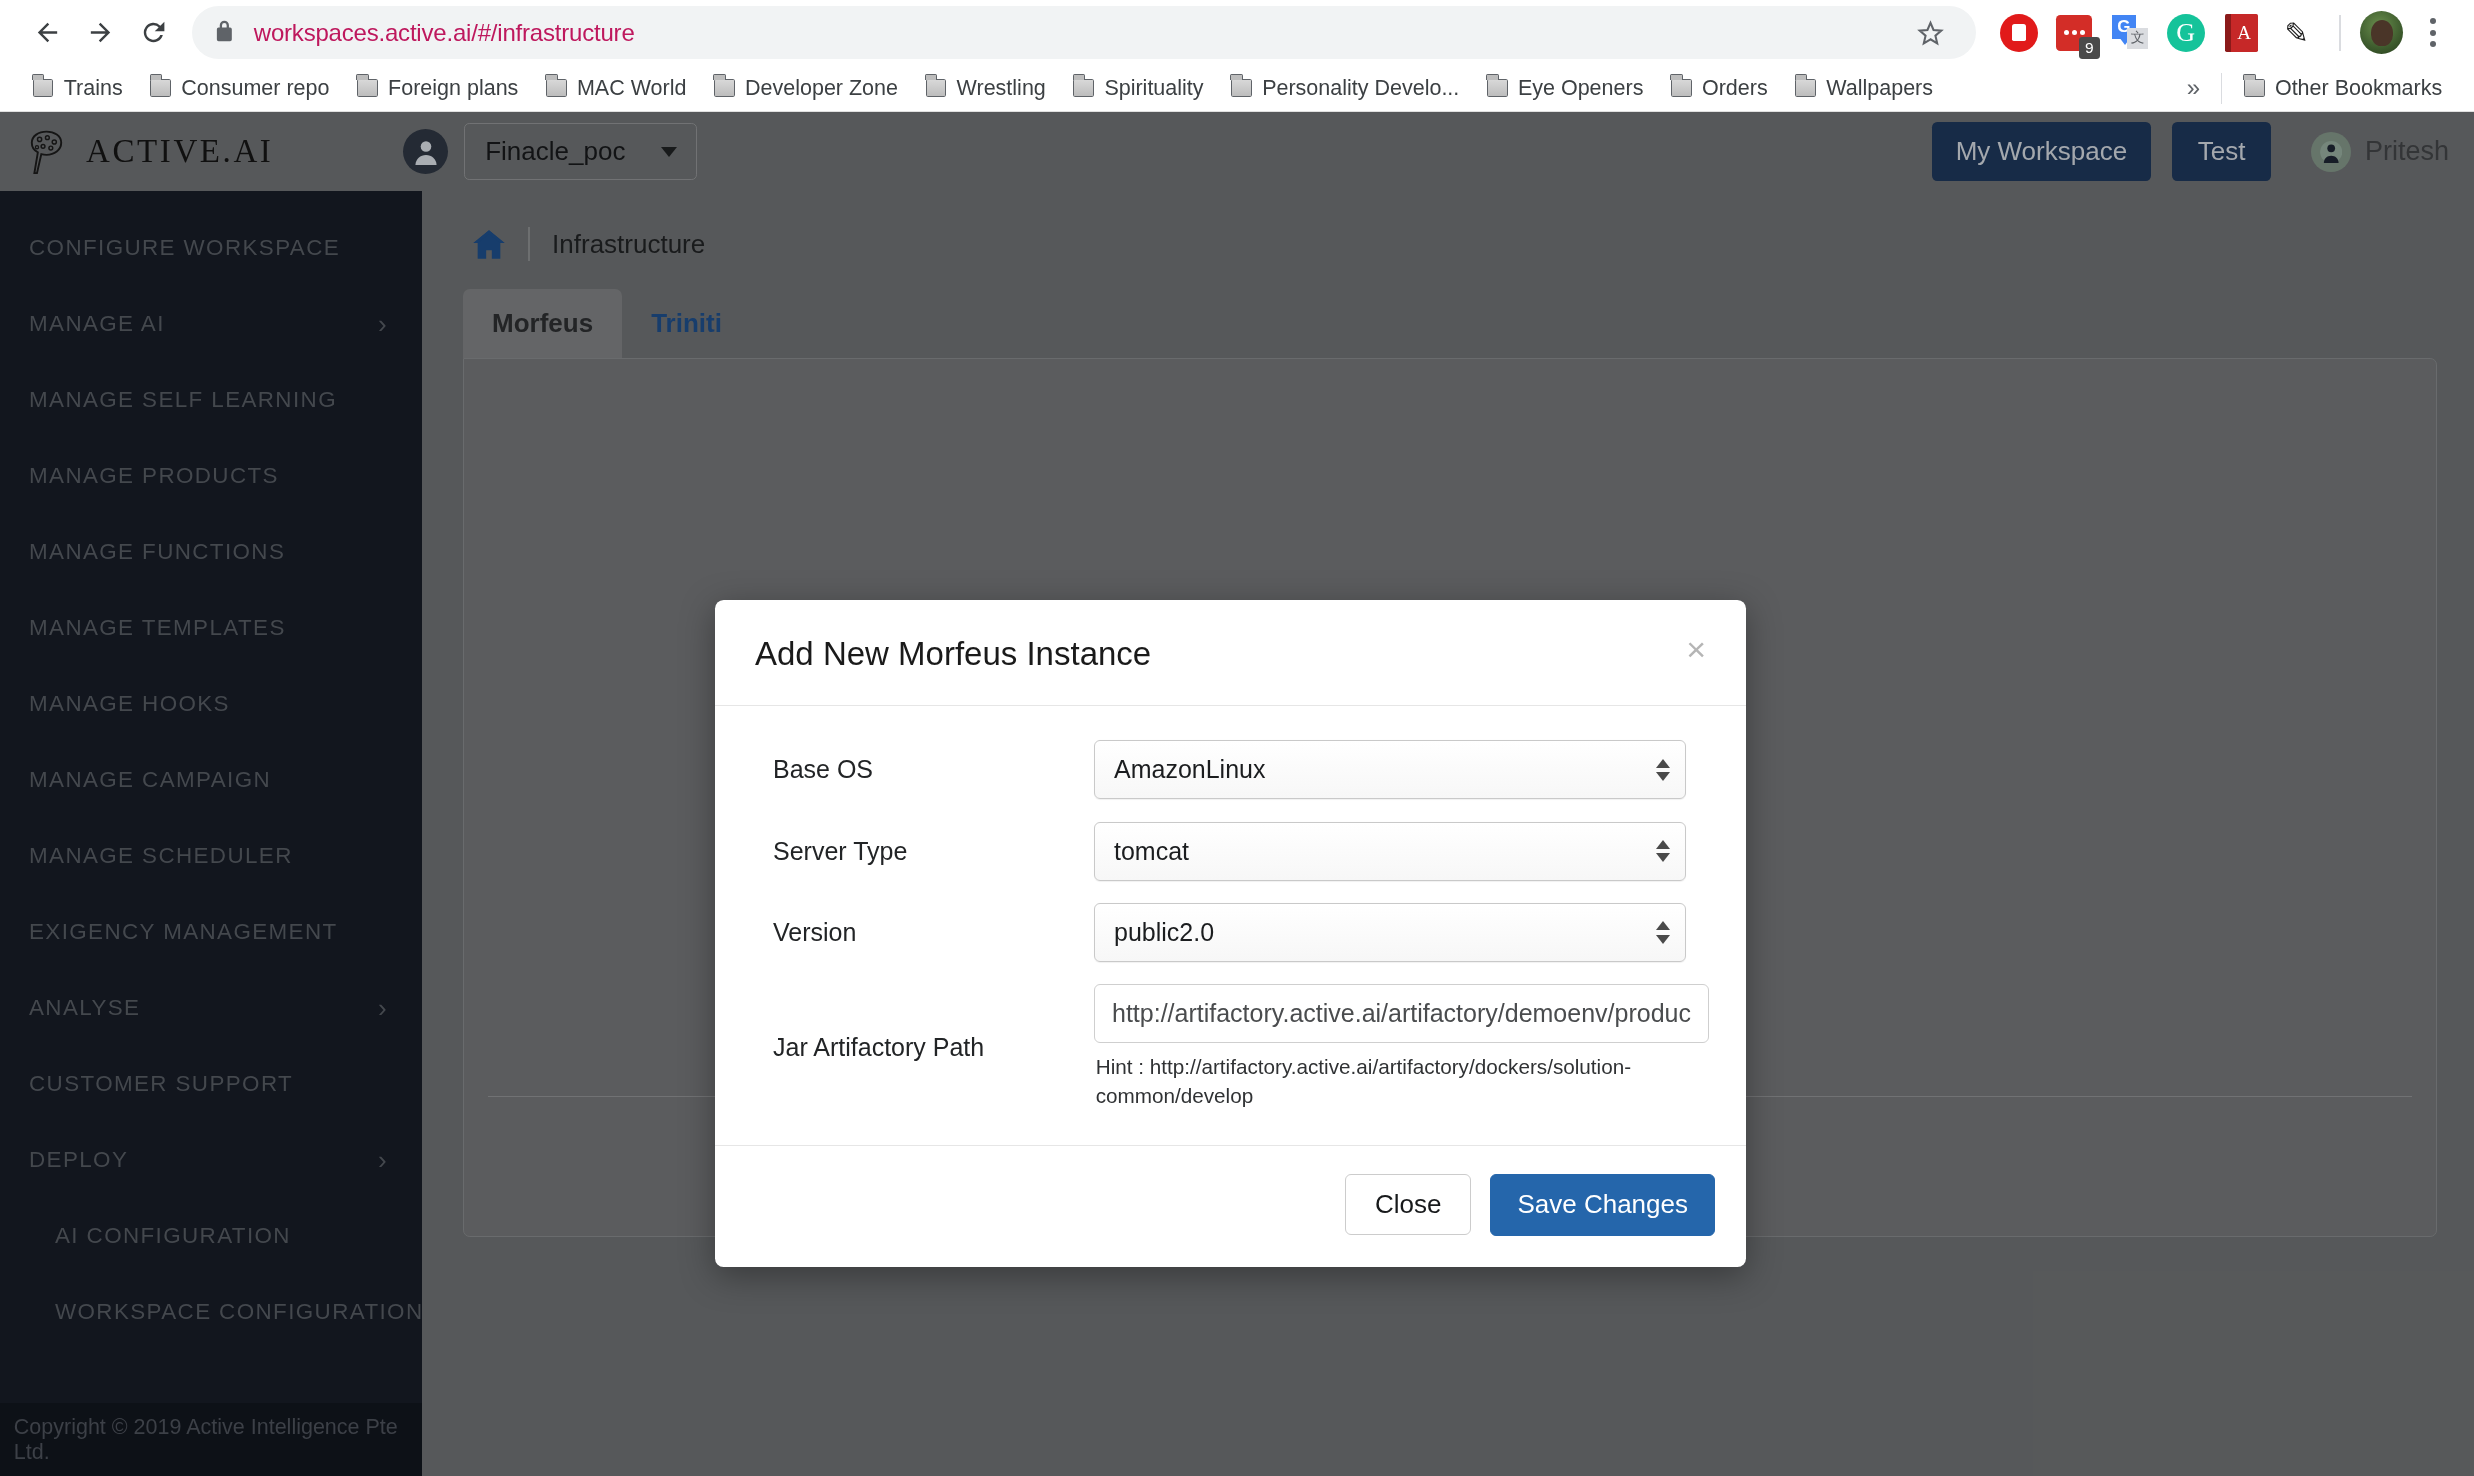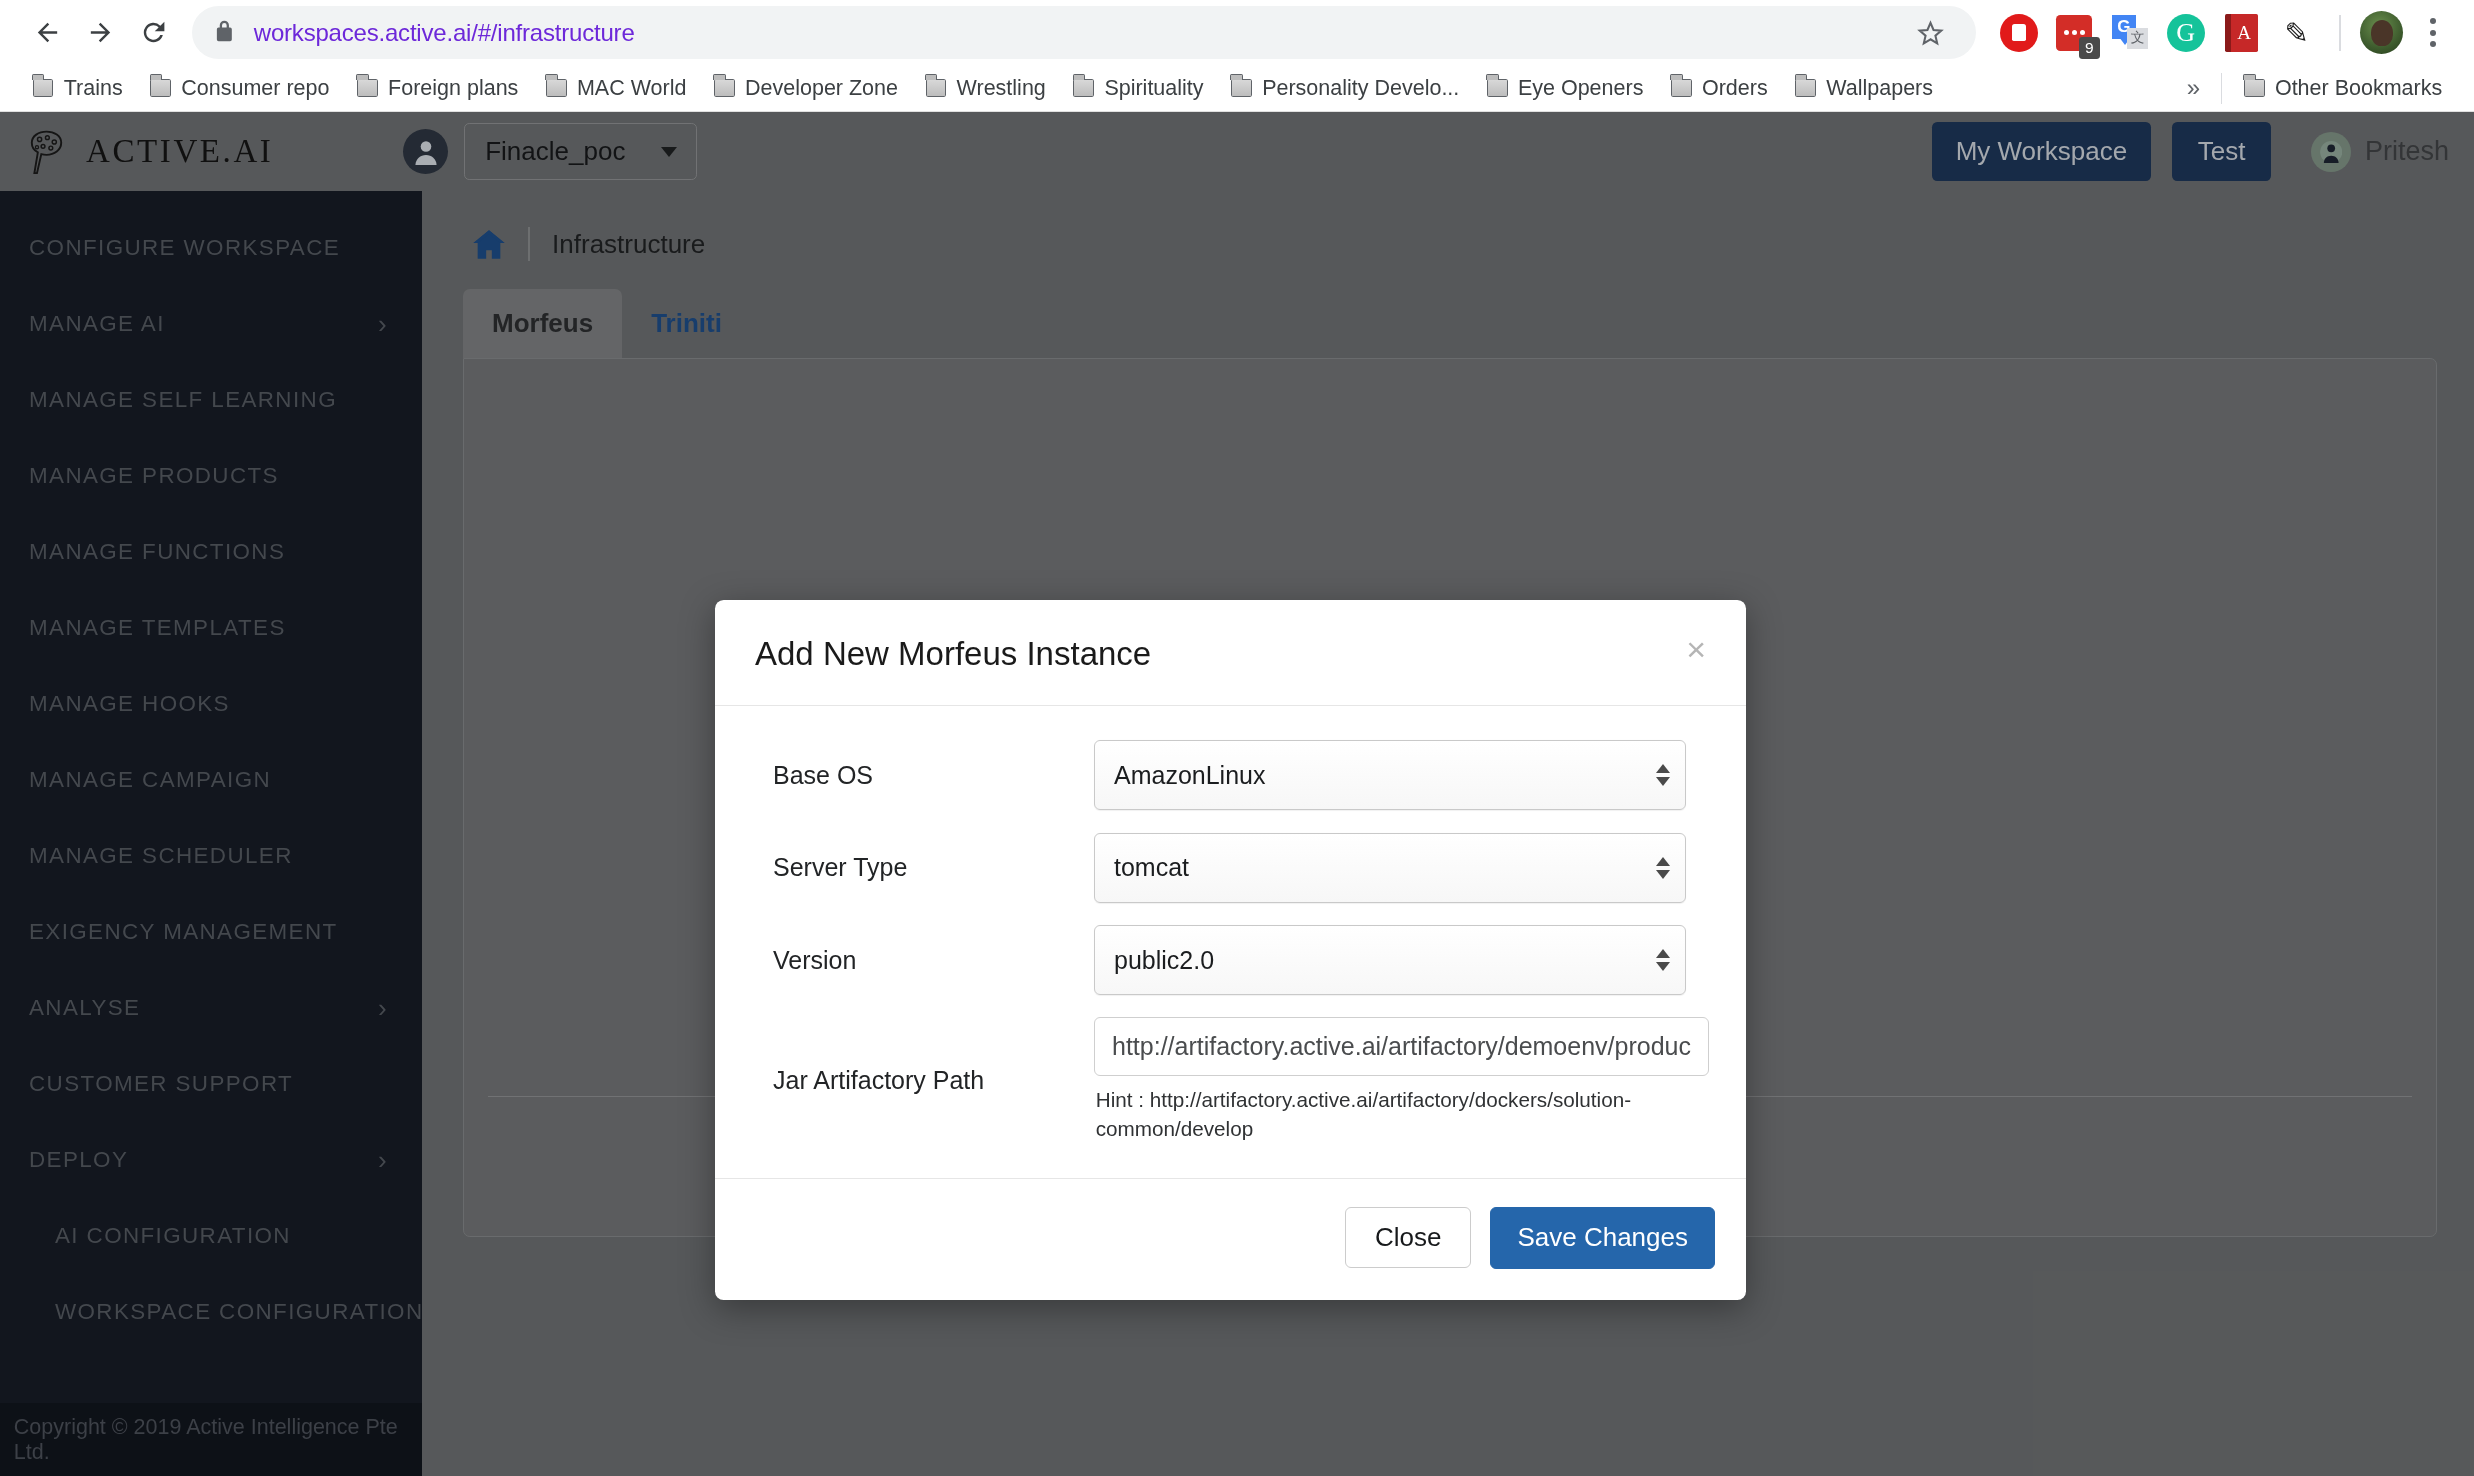--- a/index.html
+++ b/index.html
@@ -37,21 +37,21 @@
     display: flex;
     align-items: center;
     padding: 0 22.4px;
     margin-left: 12px;
     margin-right: 6.9px;
     position: relative;
   }
   .lock-icon { margin-right: 19px; flex:0 0 auto; }
   .omni-url {
     font-size: 24px;
-    color: #6d28d9;
+    color: #be185d;
     letter-spacing: -0.2px;
     white-space: nowrap;
     flex: 1 1 auto;
   }
   .star-btn {
     width: 48px; height: 48px; flex: 0 0 auto;
     display:flex; align-items:center; justify-content:center;
   }
   .ext-icons {
     display: flex; align-items: center; gap: 8.6px;
@@ -311,21 +311,21 @@
   .form-row {
     display:flex; align-items:center; margin-bottom: 22.4px;
   }
   .form-row.last { margin-bottom: 5.2px; align-items:center; }
   .form-label {
     width: 345px; flex:0 0 auto;
     font-size: 25px; color:#222426; padding-left: 24px;
   }
   .form-control { flex:1 1 auto; padding-right: 26px; }
   .sel {
-    width: 100%; height: 70px;
+    width: 100%; height: 59px;
     border: 0.9px solid #c9c9c9; border-radius: 6px;
     background: linear-gradient(#ffffff,#f7f7f7);
     display:flex; align-items:center; justify-content:space-between;
     padding: 0 15.5px 0 19px;
     font-size: 25px; color:#1b1d1f;
     box-shadow: 0 0.9px 0.9px rgba(0,0,0,0.06);
   }
   .spin { display:flex;flex-direction:column;align-items:center;gap:4.3px;flex:0 0 auto; }
   .spin .up {
     width:0;height:0;border-left:7.8px solid transparent;border-right:7.8px solid transparent;

